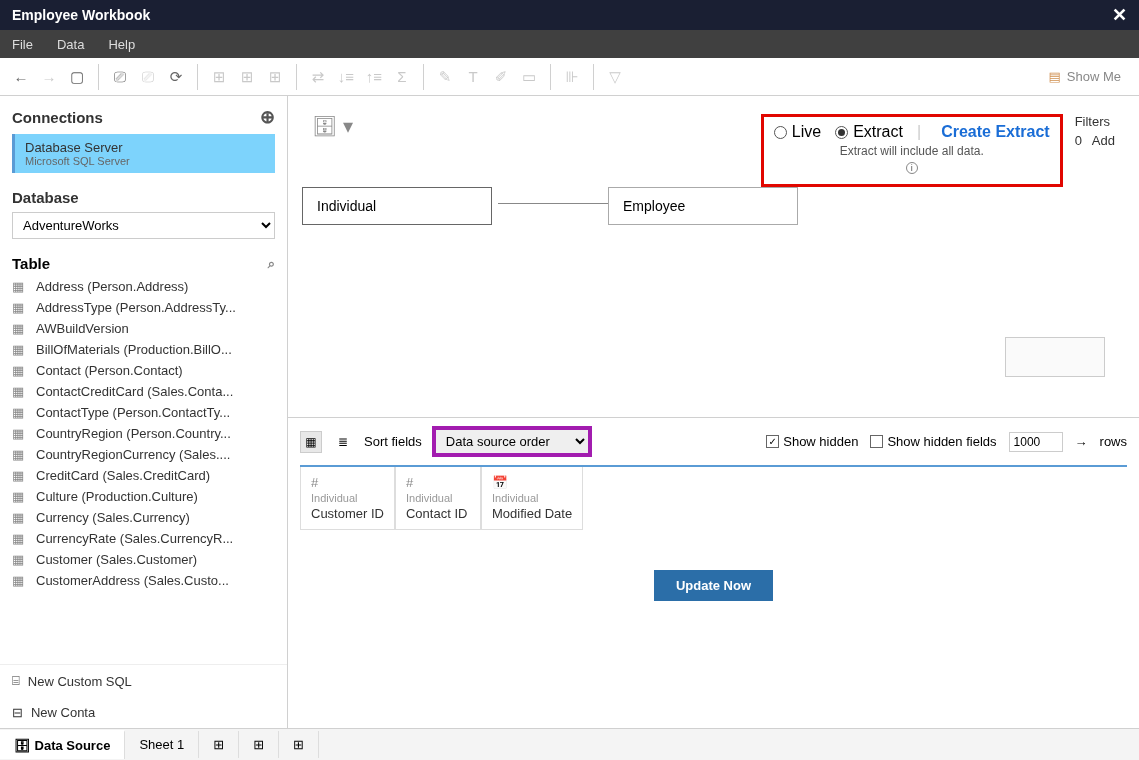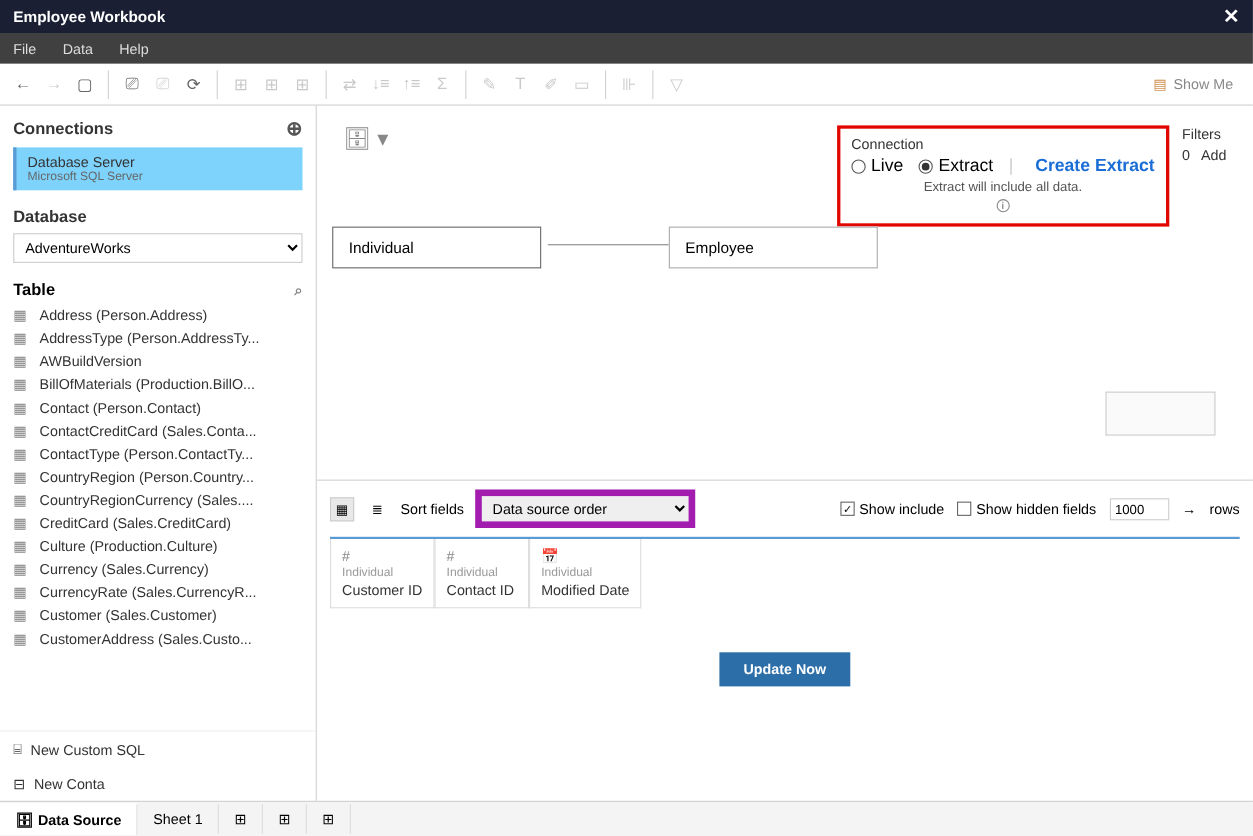--- a/index.html
+++ b/index.html
@@ -48,21 +48,21 @@
 
 .canvas { padding:34px 24px; position:relative; height:230px; }
 .tbox { position:absolute; border:1px solid #aaa; padding:10px 14px; font-size:14px; background:#fff; min-width:190px; }
 .tbox:first-of-type { border:1px solid #666; }
 .join-line { position:absolute; height:1px; background:#888; }
 .ghost-box { position:absolute; right:34px; top:150px; width:100px; height:40px; border:1px solid #ccc; background:#fafafa; }
 
 .grid-toolbar { border-top:1px solid #d0d0d0; padding:8px 12px; display:flex; align-items:center; gap:10px; font-size:13px; }
 .grid-toolbar .vbtn { width:22px; height:22px; border:1px solid #ccc; display:flex; align-items:center; justify-content:center; font-size:12px; }
 .grid-toolbar .vbtn.active { background:#e8e8e8; }
-.grid-toolbar select { border:6px solid #a21caf; padding:3px 6px; font-size:13px; width:200px; }
+.grid-toolbar select { border:4px solid #a21caf; padding:3px 6px; font-size:13px; width:160px; }
 .grid-toolbar .right { margin-left:auto; display:flex; align-items:center; gap:12px; }
 .chk { display:flex; align-items:center; gap:4px; }
 .chk .box { width:13px; height:13px; border:1px solid #666; display:flex; align-items:center; justify-content:center; font-size:10px; }
 .rows-input { width:54px; border:1px solid #ccc; padding:2px 4px; font-size:12px; }
 
 .grid { display:flex; border-top:2px solid #5a9bd5; margin:0 12px; }
 .gcol { border:1px solid #ddd; border-top:none; padding:8px 10px; min-width:86px; font-size:12px; }
 .gcol .type { color:#888; font-size:13px; }
 .gcol .src { color:#999; font-size:11px; margin:2px 0; }
 .gcol .name { color:#333; font-size:13px; }
@@ -215,21 +215,20 @@
       </div>
     </div>
   </div>
 
   <div class="content">
     <div class="ds-header">
       <div class="ds-title">
         <span class="dbicon">🗄 ▾</span>
       </div>
       <div class="conn-box">
-        <div class="lbl">Connection</div>
         <div class="conn-row">
           <div class="radio">
             <span class="circle"></span>
               <span>Live</span>
           </div>
           <div class="radio">
             <span class="circle filled"></span>
               <span>Extract</span>
           </div>
           <span style="color:#ccc">|</span>
@@ -257,21 +256,21 @@
     </div>
 
     <div class="grid-toolbar">
       <div class="vbtn active">▦</div>
       <div class="vbtn" style="border:none">≣</div>
       <span>Sort fields</span>
       <select><option>Data source order</option></select>
       <div class="right">
         <div class="chk">
           <span class="box">✓</span>
-            <span>Show include</span>
+            <span>Show hidden</span>
         </div>
         <div class="chk">
           <span class="box"></span>
             <span>Show hidden fields</span>
         </div>
         <input class="rows-input" value="1000" style="">
         <span>→</span>
         <span>rows</span>
       </div>
     </div>

